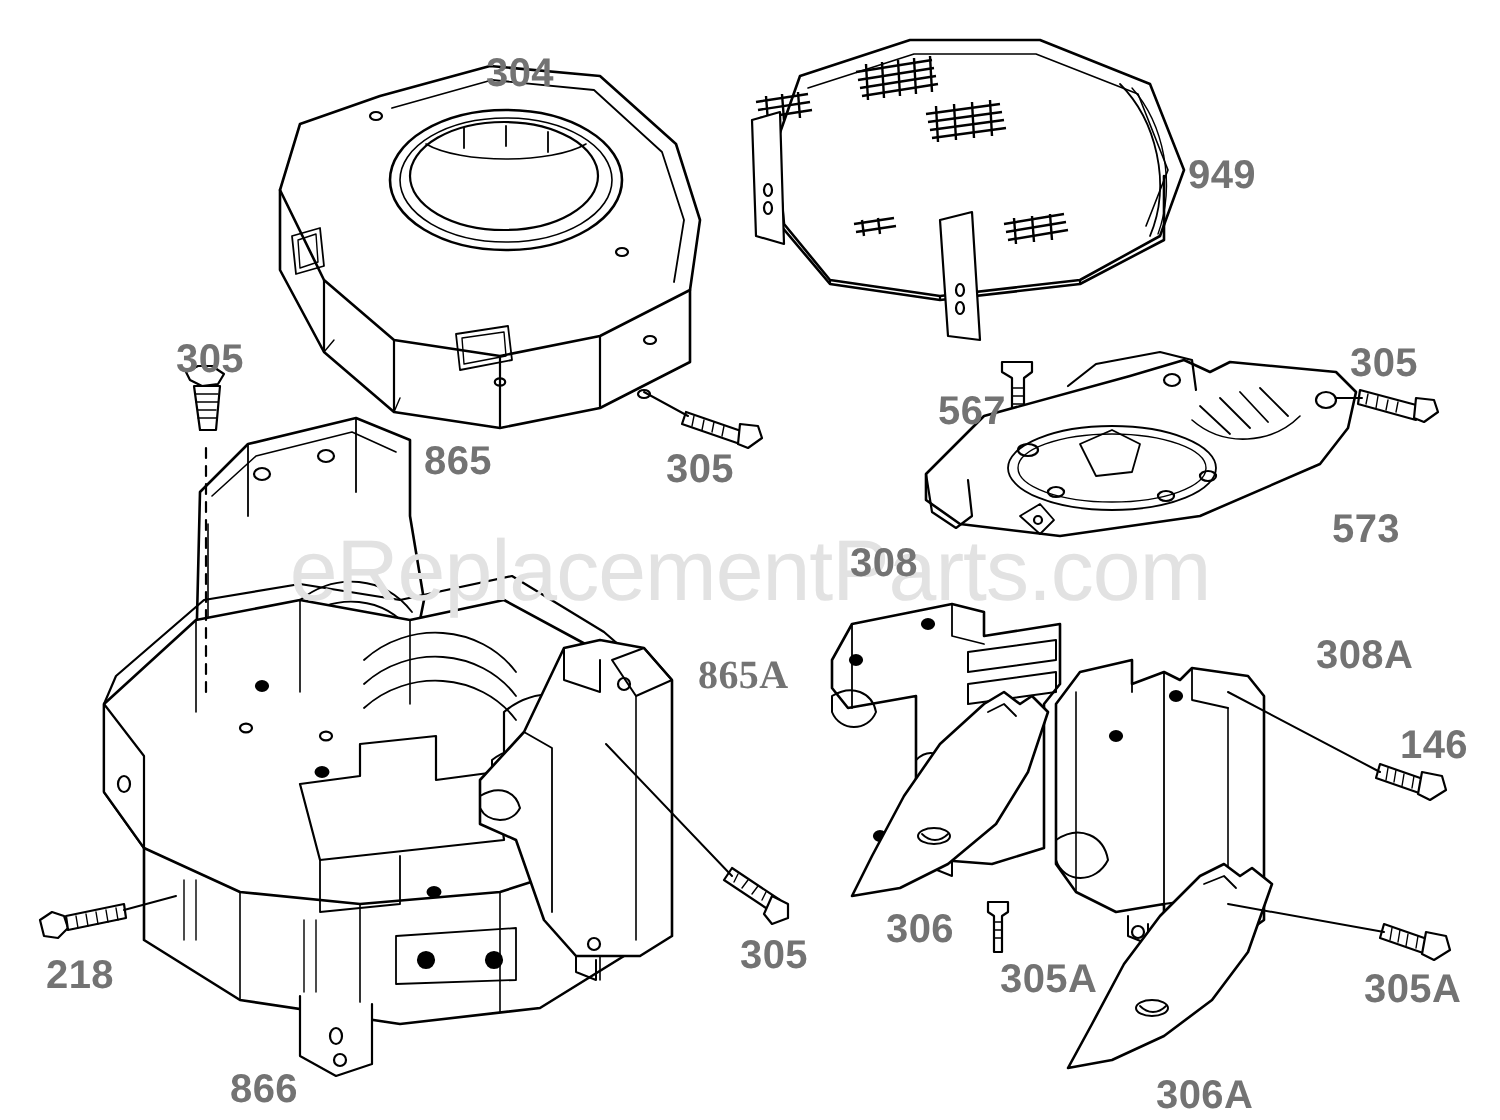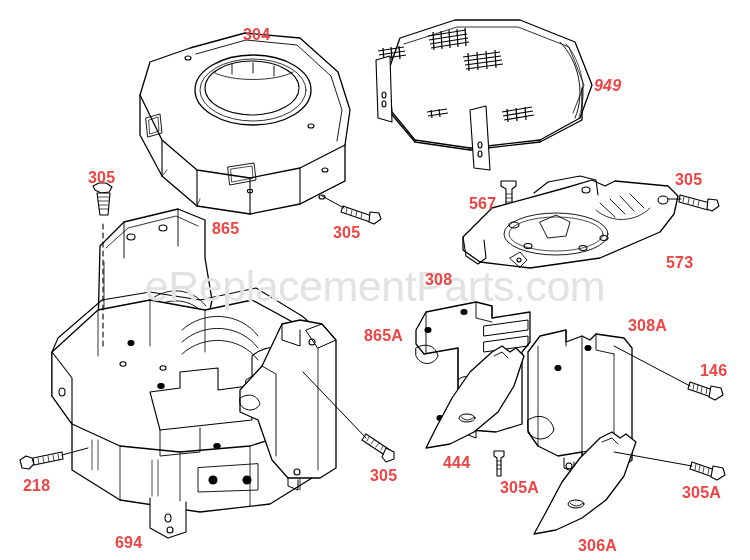--- a/index.html
+++ b/index.html
@@ -18,22 +18,22 @@
   #parts-svg {
     position: absolute;
     left: 0; top: 0;
     width: 750px;
     height: 560px;
   }
   .callout {
     position: absolute;
     font-family: "Liberation Sans", sans-serif;
     font-weight: bold;
-    font-size: 16px;
-    color: #ef4444;
+    font-size: 20px;
+    color: #737373;
     letter-spacing: 0.2px;
     white-space: nowrap;
     line-height: 1;
     user-select: none;
   }
   .watermark {
     position: absolute;
     left: 0;
     top: 262px;
     width: 750px;
@@ -327,32 +327,32 @@
         <path d="M696,464 L695,470 M700,465 L699,471 M704,467 L703,473 M709,468 L708,474" stroke-width="0.7"></path>
         <path d="M713,466 L723,468 L725,475 L717,480 L711,477 Z" fill="#ffffff" stroke="#000000" stroke-width="1.1"></path>
       </g>
       <path d="M614,452 L692,466" stroke="#000000" stroke-width="1.0"></path>
     </g>
   </svg>
 
   <div class="watermark">eReplacementParts.com</div>
 
   <div class="callout" style="left: 243px; top: 27px;">304</div>
-  <div class="callout" style="left: 594px; top: 78px; font-style: italic;">949</div>
+  <div class="callout" style="left: 594px; top: 78px;">949</div>
   <div class="callout" style="left: 88px; top: 170px;">305</div>
   <div class="callout" style="left: 333px; top: 225px;">305</div>
   <div class="callout" style="left: 675px; top: 172px;">305</div>
   <div class="callout" style="left: 469px; top: 196px; text-align: right;">567</div>
   <div class="callout" style="left: 212px; top: 221px;">865</div>
   <div class="callout" style="left: 622px; top: 255px; margin-left: 44px;">573</div>
   <div class="callout" style="left: 425px; top: 272px;">308</div>
-  <div class="callout" style="left: 628px; top: 318px;">308A</div>
-  <div class="callout" style="left: 364px; top: 328px;">865A</div>
+  <div class="callout" style="left: 658px; top: 318px;">308A</div>
+  <div class="callout" style="left: 349px; top: 328px; font-family: Liberation Serif, serif;">865A</div>
   <div class="callout" style="left: 700px; top: 363px;">146</div>
-  <div class="callout" style="left: 443px; top: 455px;">444</div>
+  <div class="callout" style="left: 443px; top: 455px;">306</div>
   <div class="callout" style="left: 370px; top: 468px;">305</div>
   <div class="callout" style="left: 23px; top: 478px;">218</div>
   <div class="callout" style="left: 500px; top: 480px;">305A</div>
   <div class="callout" style="left: 682px; top: 485px;">305A</div>
-  <div class="callout" style="left: 115px; top: 535px;">694</div>
+  <div class="callout" style="left: 115px; top: 535px;">866</div>
   <div class="callout" style="left: 578px; top: 538px;">306A</div>
 
 </div>
 
 </body></html>

